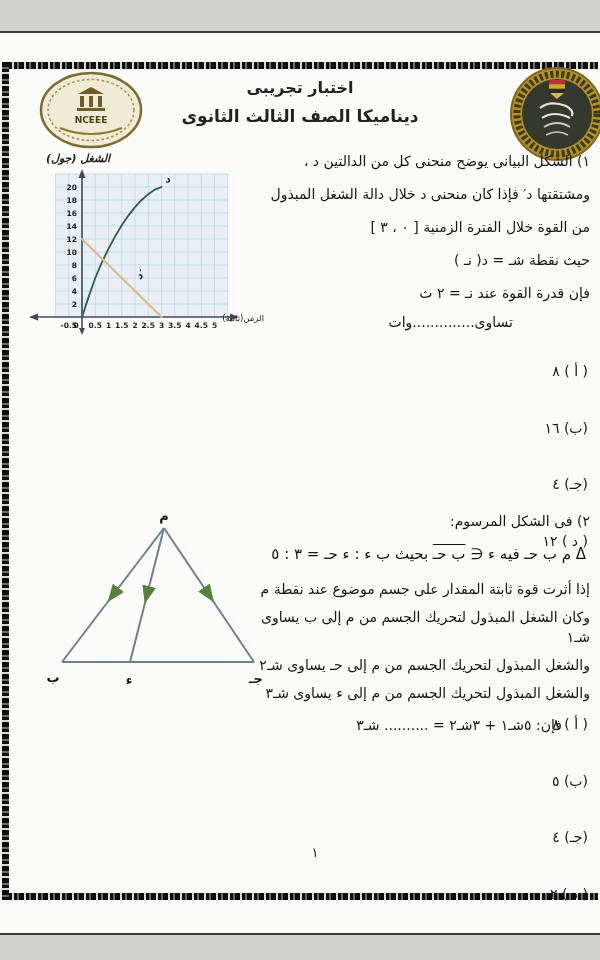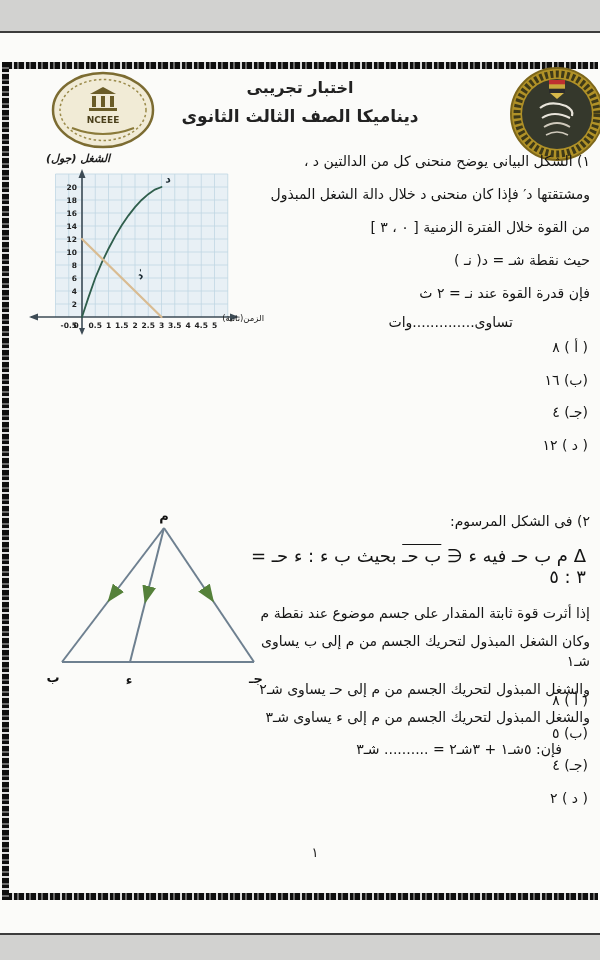--- a/index.html
+++ b/index.html
@@ -15,44 +15,44 @@
   .chain-v { position:absolute; width:7px; background:repeating-linear-gradient(0deg,#0e0e0e 0 3px,#6b6b6b 3px 5px,#0e0e0e 5px 10px,#d9d9d9 10px 12px); }
   .chain-top { left:2px; top:62px; width:596px; }
   .chain-bottom { left:2px; top:893px; width:596px; }
   .chain-left { left:2px; top:62px; height:838px; }
 
   
   .title-box { position:absolute; left:155px; right:155px; top:78px; text-align:center; color:#222; }
   .title-line1 { font-size:16px; font-weight:bold; letter-spacing:.5px; }
   .title-line2 { font-size:17px; font-weight:bold; margin-top:9px; letter-spacing:.5px; }
   .logo { position:absolute; }
-  .logo-left { left:50px; top:70px; }
+  .logo-left { left:38px; top:70px; }
   .logo-right { left:500px; top:66px; }
 
   
   .ylabel { position:absolute; left:28px; top:152px; width:100px; text-align:center; font-size:11px; font-weight:bold; color:#1d1d1d; direction:rtl;font-style:italic; }
   #chart-svg { position:absolute; left:24px; top:167px; }
 
   
   .qcol { position:absolute; right:10px; width:348px; direction:rtl; text-align:right; color:#141414; font-size:14px; }
   .q1col { top:151px; }
   .q2col { top:479px;margin-top:32px; }
   .qline { line-height:20px; }
   .q1col .qline { margin-bottom:13px; }
   .q1col .qline.m4 { margin-top:3px; }
   .q1col .qline.indent { margin-right:77px; margin-top:-4px; }
   .q2col .qline { margin-bottom:8px; }
-  .mathline { margin:14px 4px 16px 0; font-size:18px; }
+  .mathline { margin:14px 4px 16px 0; font-size:15px; }
   .ovl { text-decoration:overline; }
   .equation { margin:14px 28px 0 0; font-size:14px; }
 
   .choices { position:absolute; right:12px; width:150px; direction:rtl; text-align:right; color:#141414; font-size:14px; }
   .choices-q1 { top:339px; }
   .choices-q2 { top:692px; }
-  .choice { height:32.5px; }
+  .choice { height:32.5px;margin-top:24px; }
 
   #triangle-svg { position:absolute; left:26px; top:504px; }
 
   .page-num { position:absolute; left:300px; top:845px; width:30px; text-align:center; font-size:13px; color:#222; }
 </style>
 </head>
 <body>
 
 <div class="wrap">
 

